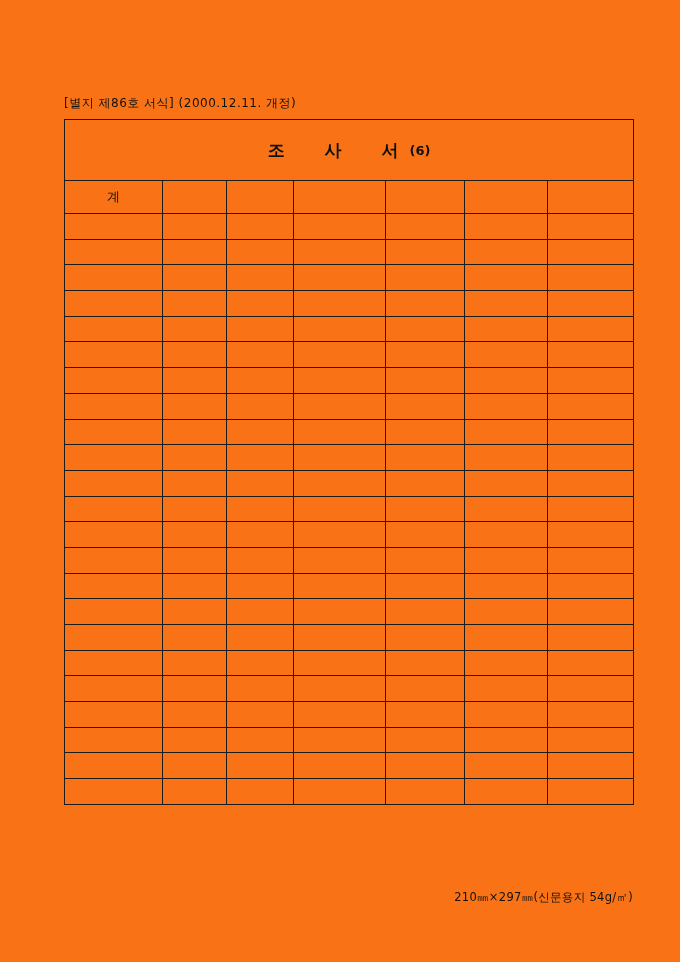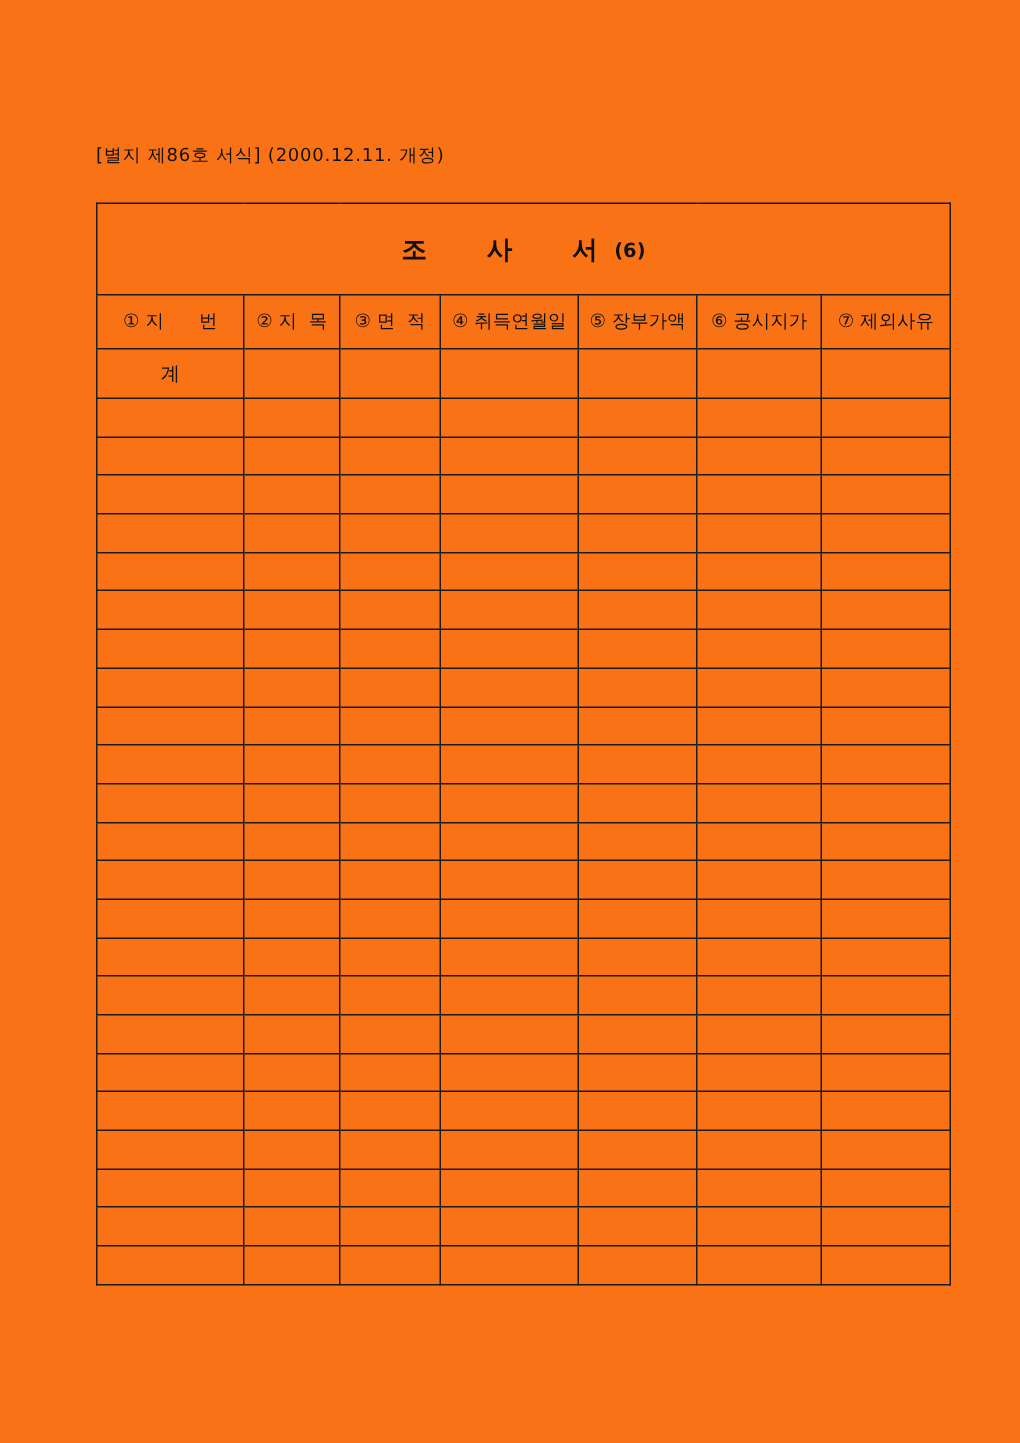--- a/index.html
+++ b/index.html
@@ -24,21 +24,20 @@
     letter-spacing: 0.5px;
     white-space: pre;
   }
   table.survey-table {
     position: absolute;
     left: 64px;
     top: 119px;
     width: 569px;
     border-collapse: collapse;
     table-layout: fixed;
-    margin-top: 16px;
   }
   table.survey-table td {
     border: 1px solid #1c1c1c;
     padding: 0;
     font-size: 12.5px;
     overflow: hidden;
   }
   td.title-cell {
     height: 60px;
     text-align: center;
@@ -104,29 +103,20 @@
         <col style="width:79px">
         <col style="width:83px">
       <col style="width:86px">
     </colgroup>
     <tbody>
       <tr>
         <td class="title-cell" colspan="7">
           <span class="doc-title">조 사 서</span><span class="doc-title-number">(6)</span>
         </td>
       </tr>
-      <tr class="header-row">
-        <td>① 지      번</td>
-        <td>② 지  목</td>
-        <td>③ 면  적</td>
-        <td>④ 취득연월일</td>
-        <td>⑤ 장부가액</td>
-        <td>⑥ 공시지가</td>
-        <td>⑦ 제외사유</td>
-      </tr>
       <tr class="sum-row">
         <td>계</td>
         <td></td>
         <td></td>
         <td></td>
         <td></td>
         <td></td>
         <td></td>
       </tr>
 
@@ -355,13 +345,14 @@
     <td></td>
     <td></td>
     <td></td>
     <td></td>
     <td></td>
     <td></td>
   </tr>
 </tbody>
   </table>
 
+  <div class="footer-note">210㎜×297㎜(신문용지 54g/㎡)</div>
 </div>
 
 </body></html>

